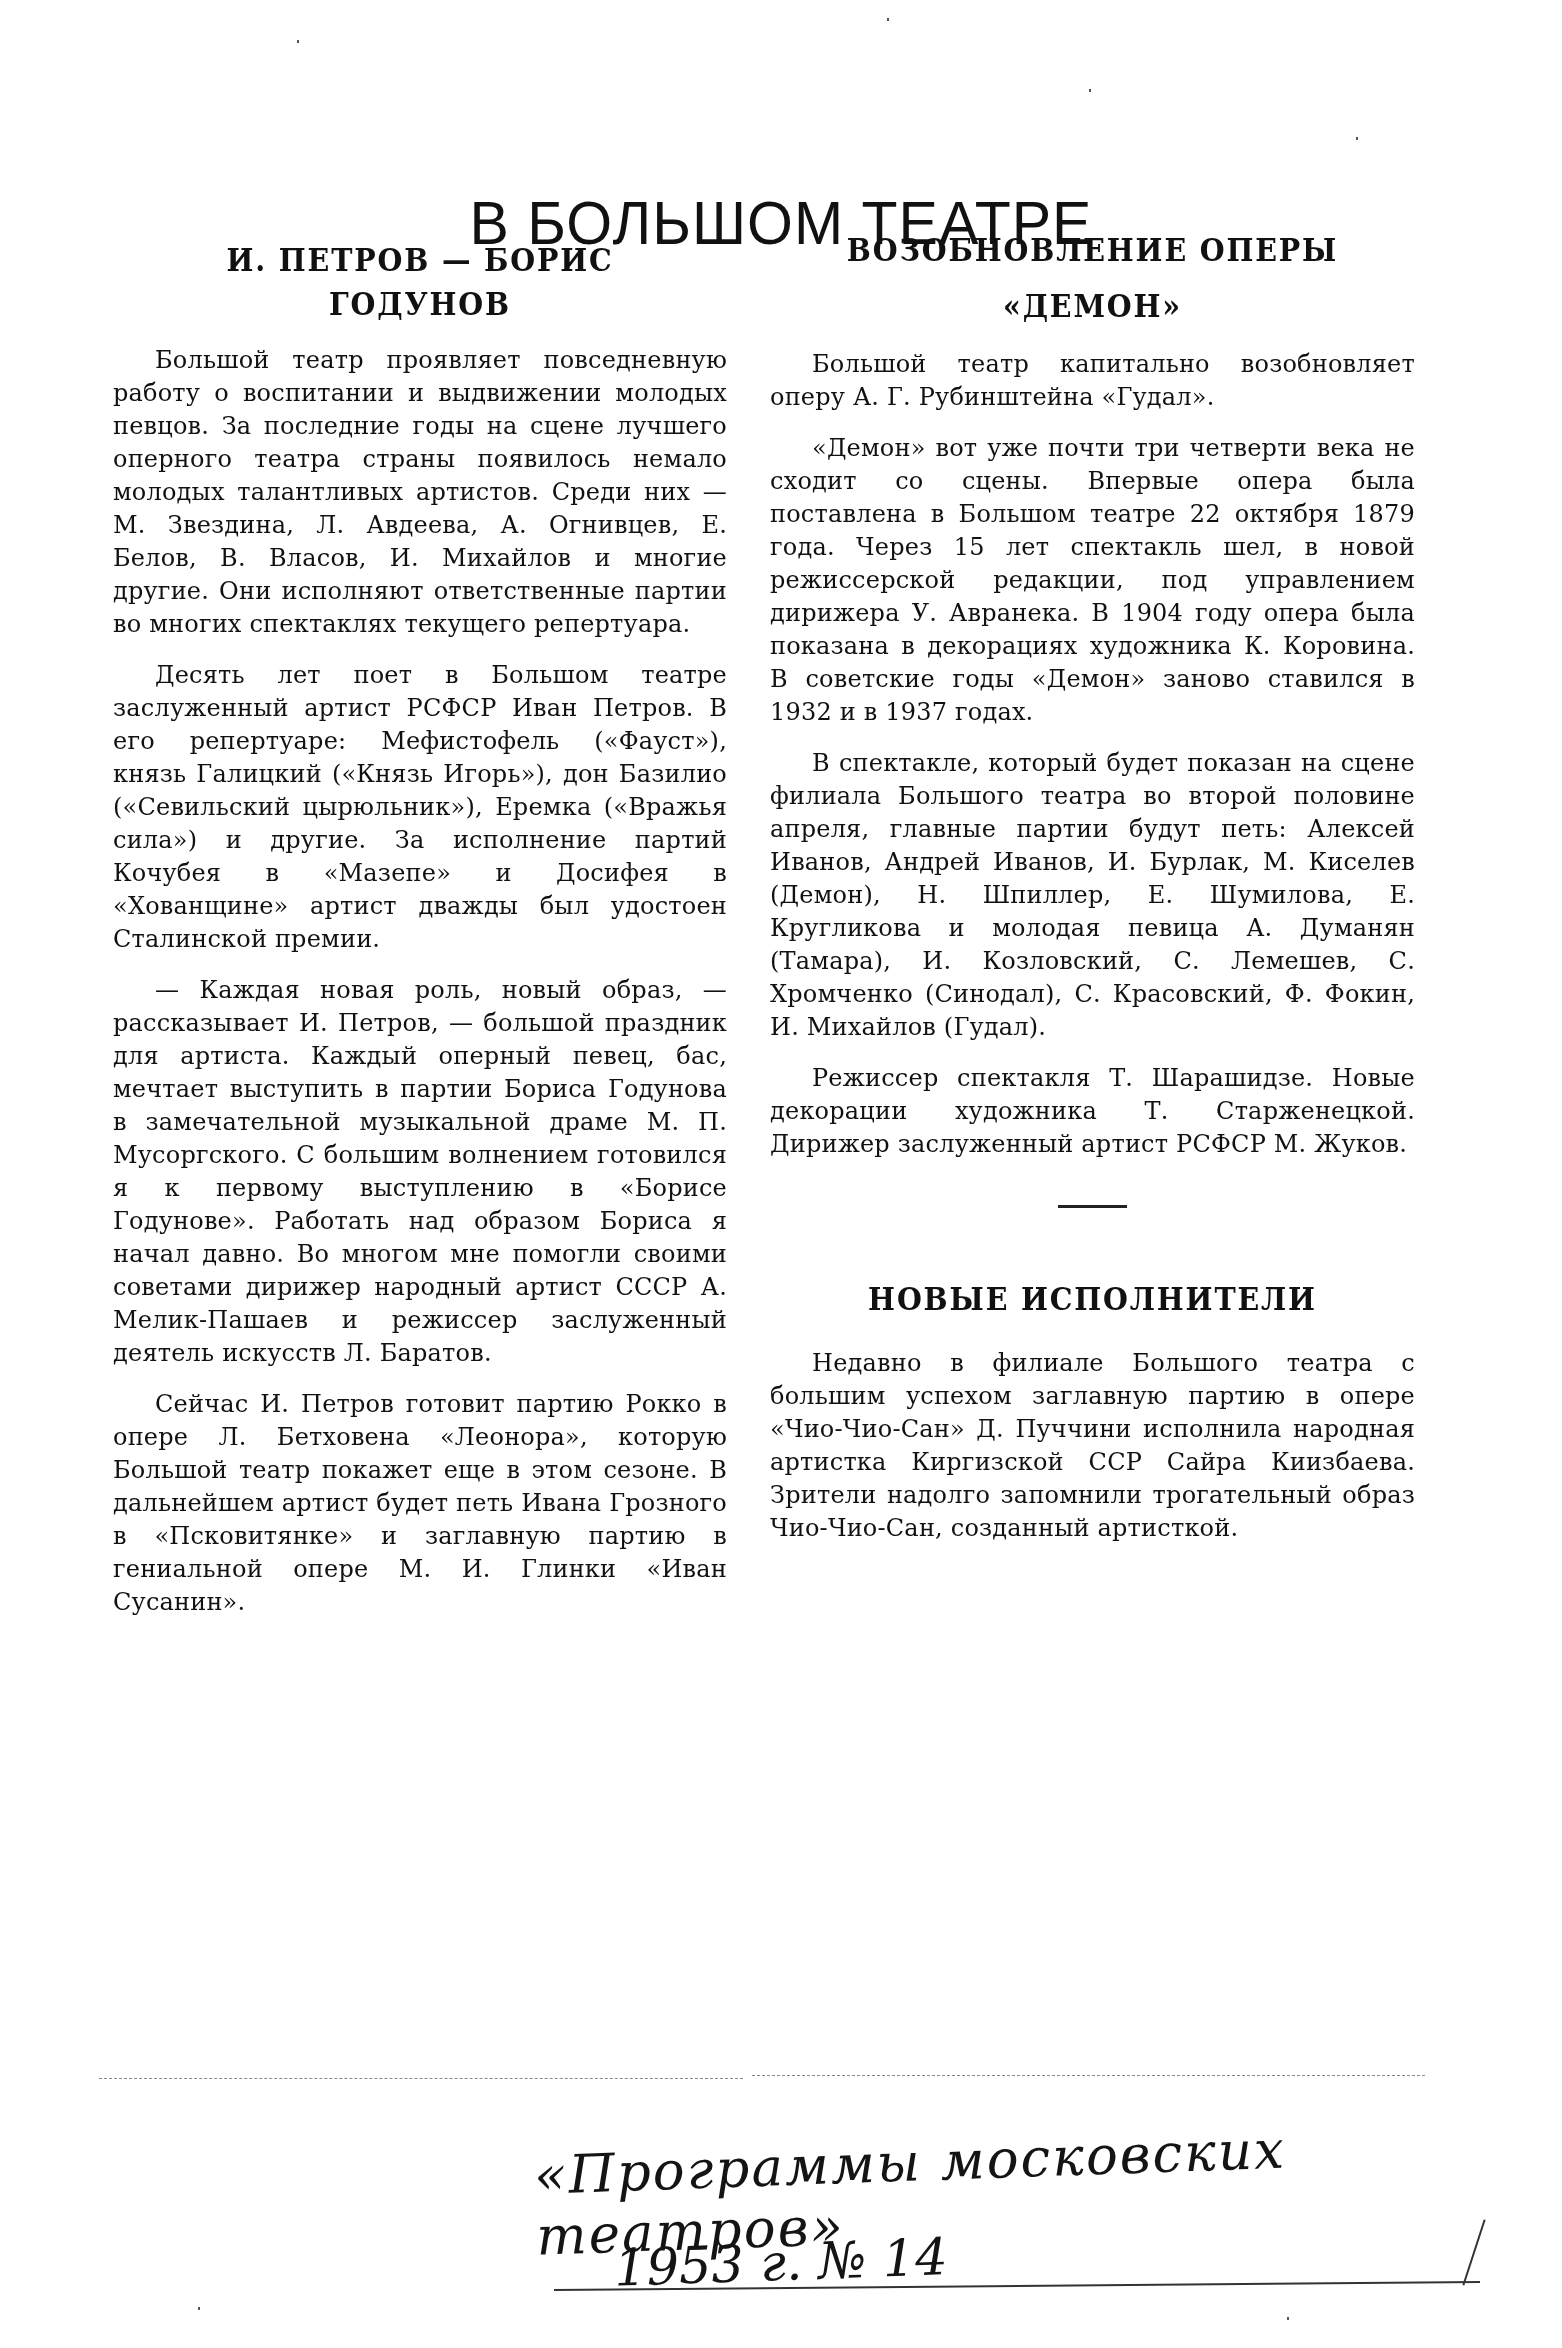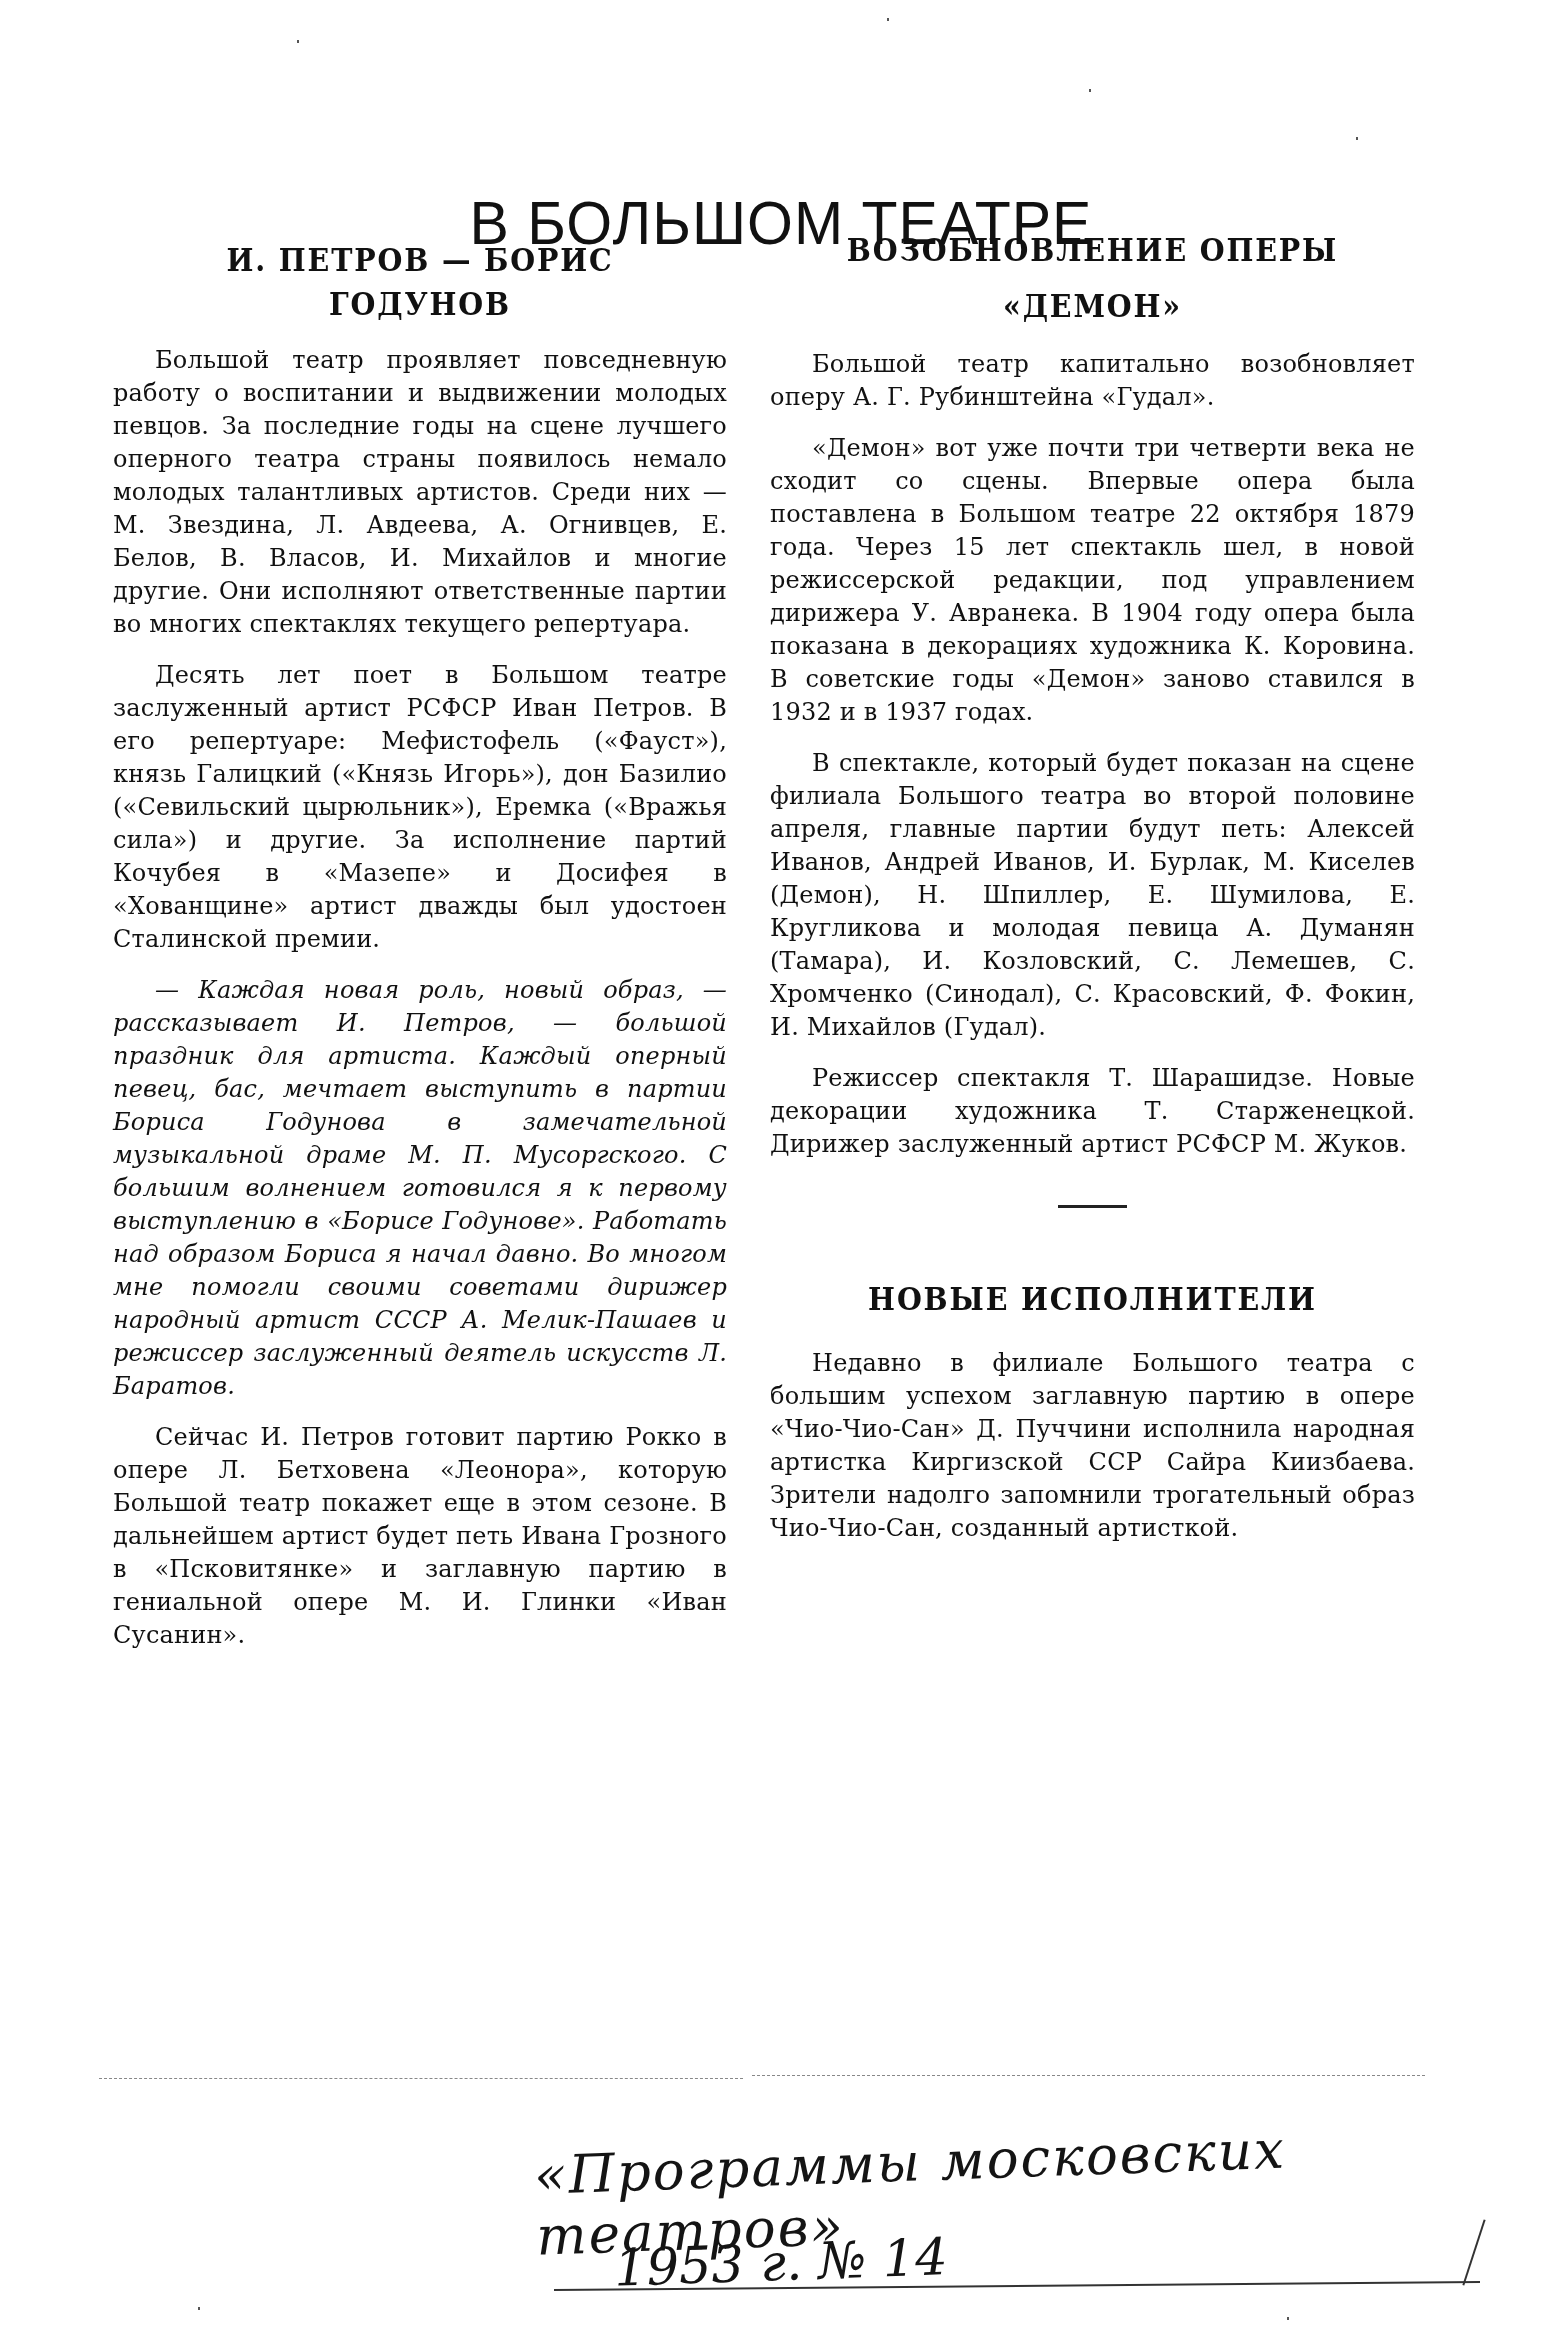--- a/index.html
+++ b/index.html
@@ -25,21 +25,21 @@
   }
   .headline.left { margin-top: 8px; margin-bottom: 18px; }
   .headline.right1 { margin-top: 8px; }
   .headline.right2 { margin-top: 12px; margin-bottom: 20px; }
   .headline.right3 { margin-top: 0; margin-bottom: 26px; }
   p.para {
     margin: 12px 0 18px 0; font-size: 24px; line-height: 33px;
     text-align: justify; text-indent: 42px; hyphens: auto;
     font-family: "DejaVu Serif", serif; letter-spacing: 0.2px;
   }
-  .it { font-style: italic; }
+  .it { }
   .divider-short {
     width: 69px; height: 3px; background: #222; margin: 44px auto 69px auto;
   }
   .rule-left {
     position: absolute; left: 99px; top: 2078px; width: 644px; height: 1px;
     border-top: 1px dashed #888;
   }
   .rule-right {
     position: absolute; left: 752px; top: 2075px; width: 673px; height: 1px;
     border-top: 1px dashed #888;

